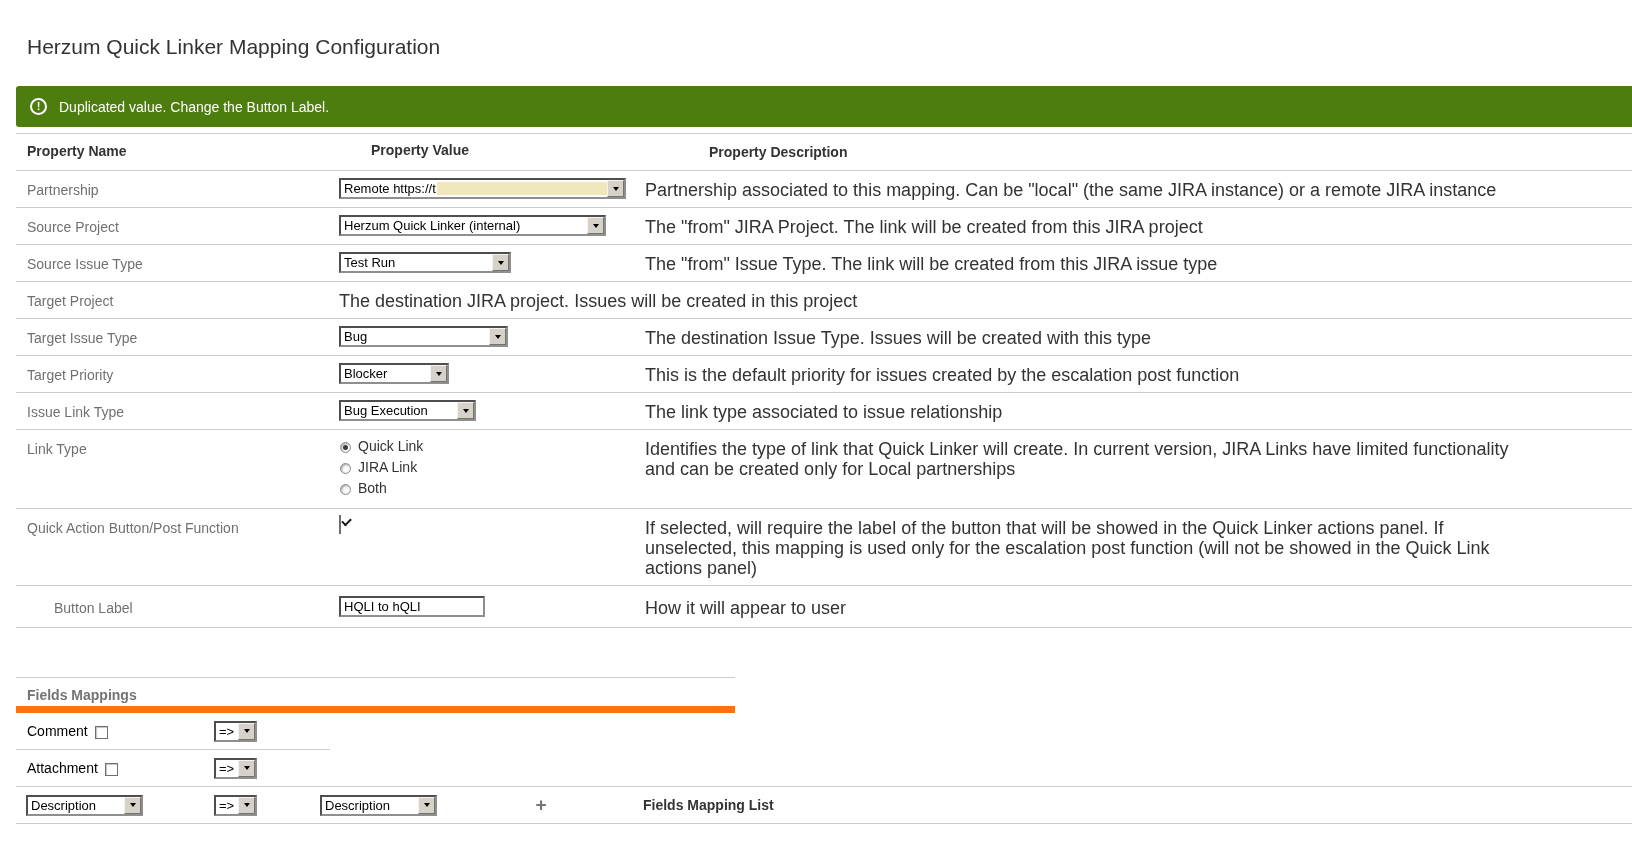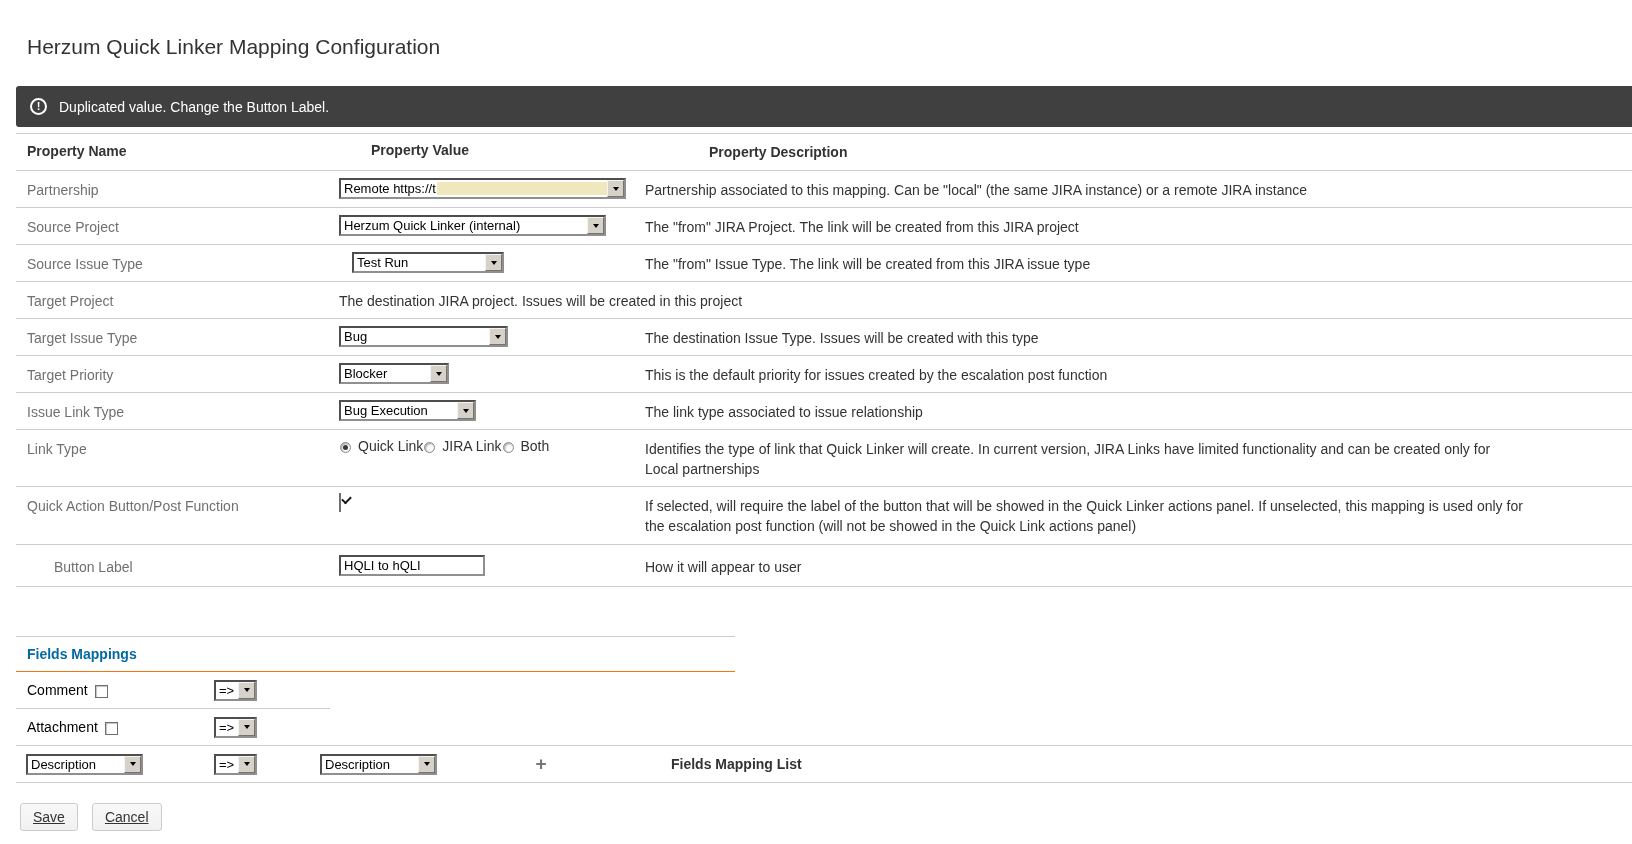--- a/index.html
+++ b/index.html
@@ -8,97 +8,97 @@
     width:1632px; height:844px; overflow:hidden;
     font-family:"Liberation Sans", sans-serif; color:#333;
   }
   .page-title {
     margin:34px 0 0 27px; font-size:21px; font-weight:400; color:#333;
     line-height:25px;
   }
   
   .banner {
     margin:27px 0 0 16px; width:calc(100% - 16px); height:41px;
-    background:#404040; border-radius:3px 0 0 3px;
+    background:#4d7c0f; border-radius:3px 0 0 3px;
     display:flex; align-items:center; color:#fff; font-size:14px;
   }
   .err-icon {
     width:17px; height:17px; border:2px solid #fff; border-radius:50%;
     margin:0 12px 0 14px; flex:0 0 auto;
     display:flex; align-items:center; justify-content:center;
     font-size:11px; font-weight:bold; line-height:1;
   }
   .err-icon::after { content:"!"; }
   
   .ptable { margin:6px 0 0 16px; border-top:1px solid #ccc; }
   .prow { display:flex; align-items:flex-start; border-bottom:1px solid #ccc; padding:7px 0; }
   .prow.hdr { padding:8px 0;gap:32px; }
   .prow.hdr .col-name, .prow.hdr .col-value, .prow.hdr .col-desc {
     font-weight:bold; color:#333; font-size:14px; padding-top:0;
   }
   .col-name  { width:323px; padding-left:11px; color:#707070; font-size:14px; padding-top:3px; line-height:18px; }
   .col-value { width:306px; }
-  .col-desc  { width:880px; font-size:14px; color:#333; line-height:20px; padding-top:2px; }
+  .col-desc  { width:880px; font-size:18px; color:#333; line-height:20px; padding-top:2px; }
   .indent { padding-left:38px; }
   .row-buttonlabel { padding:10px 0 9px 0; }
   .row-quickaction { min-height:58px; }
   
   .lsel {
     display:inline-flex; align-items:stretch; height:21px; background:#be185d;
     border:2px solid; border-color:#4e4e4e #8f8f8f #8f8f8f #4e4e4e;
     cursor:default;
   }
   .lsel .txt {
     flex:1; display:flex; align-items:center; overflow:hidden; white-space:nowrap;
     font-size:13px; color:#000; padding:0 3px; background:#fff;
   }
   .lsel .btn {
     width:17px; flex:0 0 auto; background:#d6d2ca;
     border:1px solid; border-color:#f6f4f0 #76736c #76736c #f6f4f0;
     display:flex; align-items:center; justify-content:center;
   }
   .tri { width:0; height:0; border-left:3px solid transparent; border-right:3px solid transparent; border-top:4px solid #000; }
   .redact { display:inline-block; width:172px; height:13px; background:#f1e7bd; margin-left:1px; flex:0 0 auto; }
-  .w-partnership { width:287px; } .w-srcproj { width:267px; } .w-srctype { width:152px;margin-left:13px; }
+  .w-partnership { width:287px; } .w-srcproj { width:267px; } .w-srctype { width:172px; }
   .w-tgtproj { width:112px; } .w-tgttype { width:169px; } .w-tgtprio { width:110px; }
   .w-linktype { width:137px; } .w-op { width:43px; } .w-fmsel { width:117px; }
   .tinput {
     width:146px; height:21px; border:2px solid; border-color:#4e4e4e #8f8f8f #8f8f8f #4e4e4e;
     font-family:"Liberation Sans", sans-serif; font-size:13px; color:#000; padding:0 3px; outline:none;
   }
-  .radio-group { display:flex; flex-direction:row; padding-top:1px; }
+  .radio-group { display:flex; flex-direction:column; padding-top:1px; }
   .radio-line { display:flex; align-items:flex-start; height:21px; font-size:14px; color:#333; cursor:default; }
   .radio {
     width:11px; height:11px; border-radius:50%; border:1px solid #8a8a8a; background:#fbfbfb;
     box-shadow:inset 1px 1px 2px rgba(0,0,0,.35); margin:4px 7px 0 1px; flex:0 0 auto;
   }
   .radio.sel::after { content:""; display:block; width:5px; height:5px; margin:2px; border-radius:50%; background:#3a3a3a; }
   .cbox {
     width:13px; height:13px; border:1px solid #6f6f6f; background:#fff; position:relative;
     box-shadow:inset 1px 1px 1px rgba(0,0,0,.25); flex:0 0 auto; margin-top:2px;
   }
   .cbox.checked::after {
     content:""; position:absolute; left:2px; top:2px; width:7px; height:4px;
     border-left:2px solid #161616; border-bottom:2px solid #161616; transform:rotate(-45deg);
   }
   
   .fm { margin:49px 0 0 16px; }
   .fm-title-box {
-    width:719px; border-top:1px solid #ccc; border-bottom:1px solid #f97316;
-    padding:9px 0 9px 11px; font-weight:bold; font-size:14px; color:#0369a1; height:36px;
+    width:719px; border-top:1px solid #ccc; border-bottom:7px solid #f97316;
+    padding:9px 0 9px 11px; font-weight:bold; font-size:14px; color:#737373; height:36px;
   }
   .fm-row { display:flex; align-items:center; height:36px; }
   .fm-left { width:198px; padding-left:11px; display:flex; align-items:flex-end; font-size:14px; color:#000000; }
   .fm-left .cbox { margin-left:7px; margin-top:1px; }
   .short-line { width:314px; border-bottom:1px solid #ccc; }
   .hr-full { border-bottom:1px solid #ccc; width:100%; }
   .fm-left-sel { width:198px; padding-left:10px; }
   .gap2 { margin-left:63px; }
   .plus-icon { margin-left:94px; font-size:19px; font-weight:bold; color:#757575; width:20px; text-align:center; cursor:pointer; }
-  .fm-list-title { margin-left:120px; font-weight:bold; font-size:14px; color:#333; }
+  .fm-list-title { margin-left:92px; font-weight:bold; font-size:14px; color:#333; }
   
   .btn-bar { margin:20px 0 0 20px; display:flex; gap:14px;text-decoration:underline; }
   .aui-btn {
     height:28px; padding:0 12px; font-family:"Liberation Sans", sans-serif; font-size:14px; color:#333;
     background:linear-gradient(#f8f8f8,#f1f1f1); border:1px solid #ccc; border-radius:3px; cursor:pointer;
   }
 </style>
 </head>
 <body>
 

